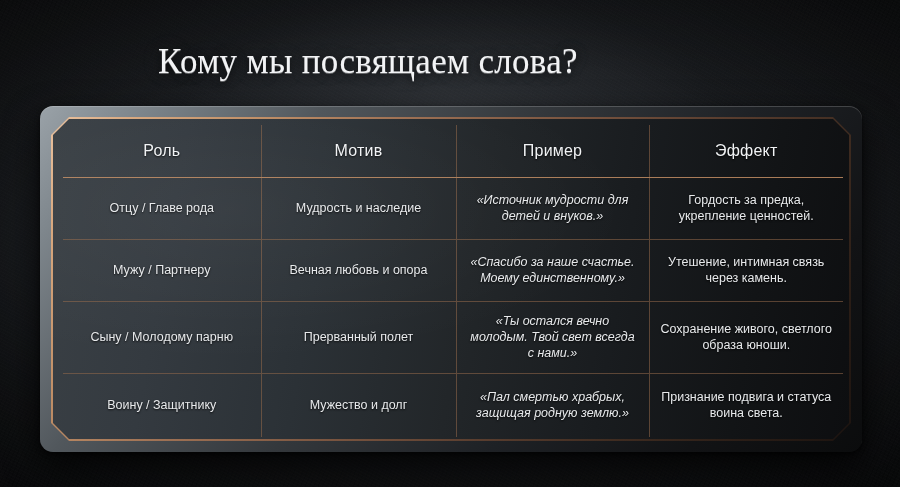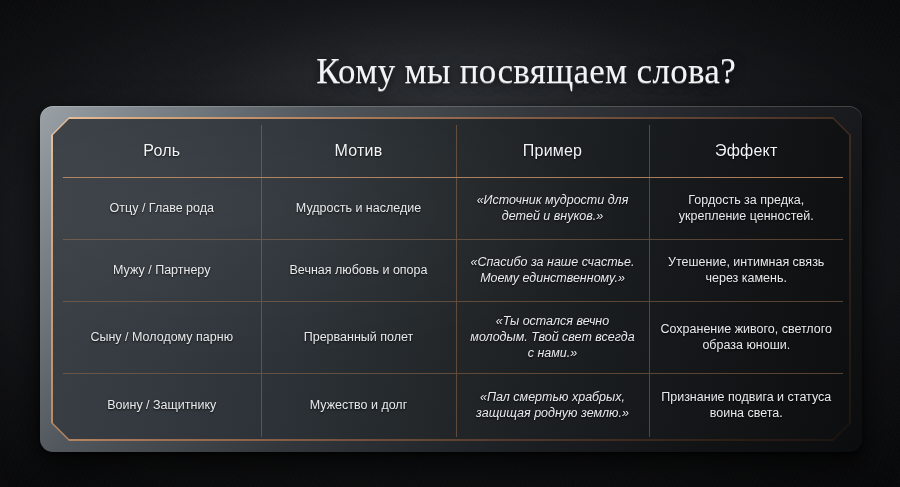--- a/index.html
+++ b/index.html
@@ -40,24 +40,24 @@
     content: "";
     position: absolute;
     inset: 0;
     pointer-events: none;
     background: radial-gradient(ellipse 90% 80% at 50% 48%, rgba(0,0,0,0) 45%, rgba(0,0,0,0.55) 100%);
   }
 
   
   .title {
     position: absolute;
-    top: 50px;
+    top: 40px;
     left: 0;
     width: 736px;
-    text-align: right;
+    text-align: center;
     font-family: "Liberation Serif", "DejaVu Serif", serif;
     font-size: 35px;
     line-height: 44px;
     letter-spacing: .3px;
     color: #f2f3f5;
     text-shadow: 0 1px 0 rgba(255,255,255,0.35), 0 2px 10px rgba(0,0,0,0.85), 0 0 26px rgba(190,200,215,0.13);
     z-index: 5;
   }
 
   

